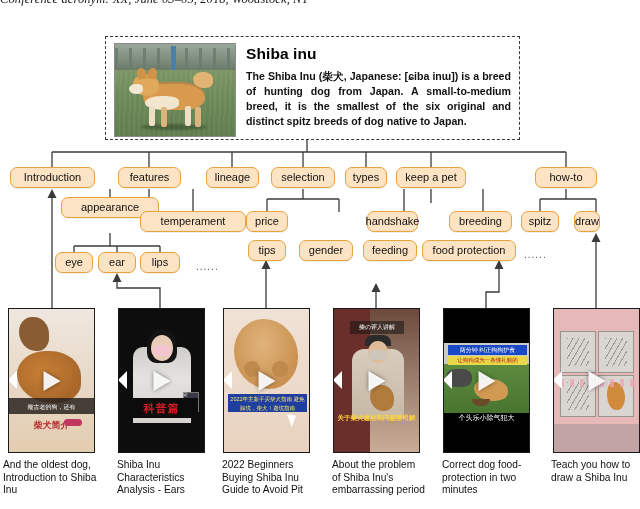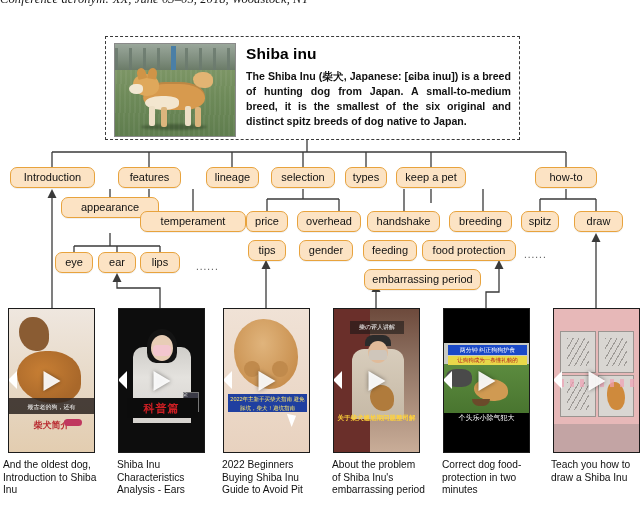--- a/index.html
+++ b/index.html
@@ -302,33 +302,30 @@
 
   <div class="node" style="left:61px;top:197px;width:98px;">
     <span>appearance</span>
   </div>
   <div class="node" style="left:140px;top:211px;width:106px;">
     <span>temperament</span>
   </div>
   <div class="node" style="left:246px;top:211px;width:42px;">
     <span>price</span>
   </div>
-  <div class="node" style="left:297px;top:211px;width:64px;">
-    <span>overhead</span>
-  </div>
-  <div class="node" style="left:367px;top:211px;width:73px;">
+  <div class="node" style="left:367px;top:211px;width:51px;">
     <span>handshake</span>
   </div>
   <div class="node" style="left:449px;top:211px;width:63px;">
     <span>breeding</span>
   </div>
   <div class="node" style="left:521px;top:211px;width:38px;">
     <span>spitz</span>
   </div>
-  <div class="node" style="left:574px;top:211px;width:49px;">
+  <div class="node" style="left:574px;top:211px;width:26px;">
     <span>draw</span>
   </div>
 
   <div class="node" style="left:55px;top:252px;width:38px;">
     <span>eye</span>
   </div>
   <div class="node" style="left:98px;top:252px;width:38px;">
     <span>ear</span>
   </div>
   <div class="node" style="left:140px;top:252px;width:40px;">
@@ -340,23 +337,20 @@
   <div class="node" style="left:299px;top:240px;width:54px;">
     <span>gender</span>
   </div>
   <div class="node" style="left:363px;top:240px;width:54px;">
     <span>feeding</span>
   </div>
   <div class="node" style="left:422px;top:240px;width:94px;">
     <span>food protection</span>
   </div>
 
-  <div class="node" style="left:364px;top:269px;width:117px;">
-    <span>embarrassing period</span>
-  </div>
 
   <div class="ellipsis" style="left:196px;top:262px;">......</div>
   <div class="ellipsis" style="left:524px;top:250px;">......</div>
 
   <div class="thumb t1" style="left:8px;">
     <div class="dogsml"></div>
     <div class="dogbig"></div>
     <div class="band"></div>
     <div class="smtxt">最古老的狗，还有</div>
     <div class="txtcn">柴犬简介</div>

